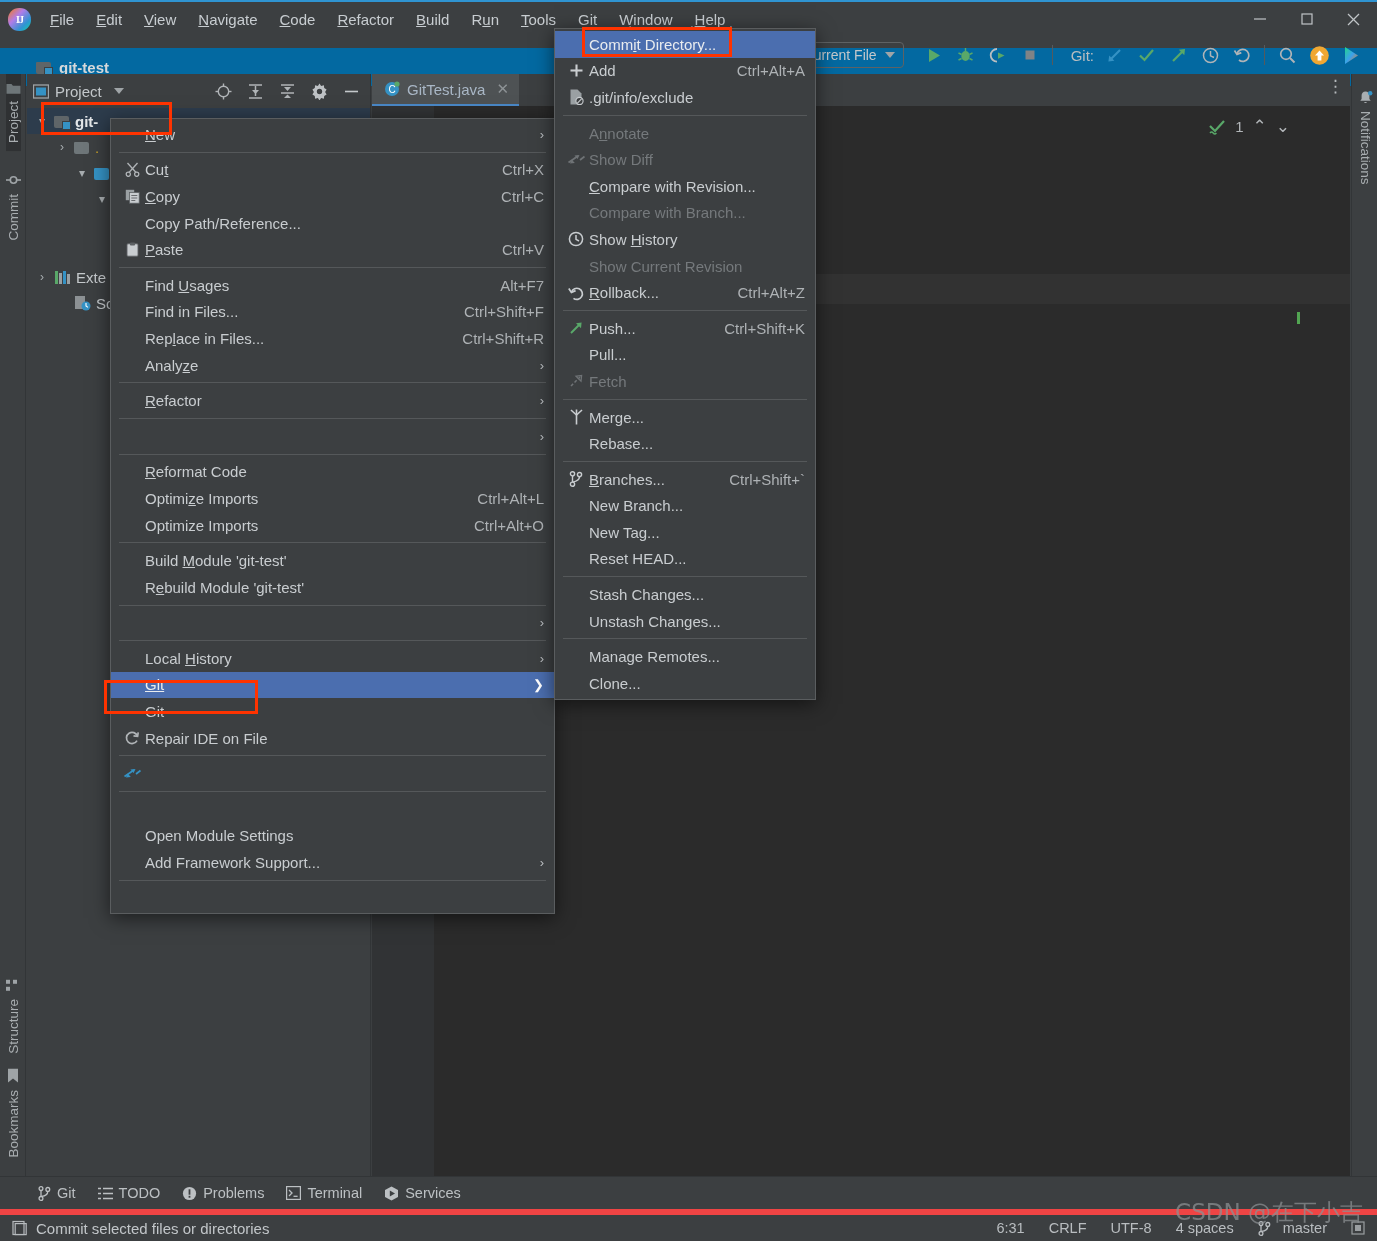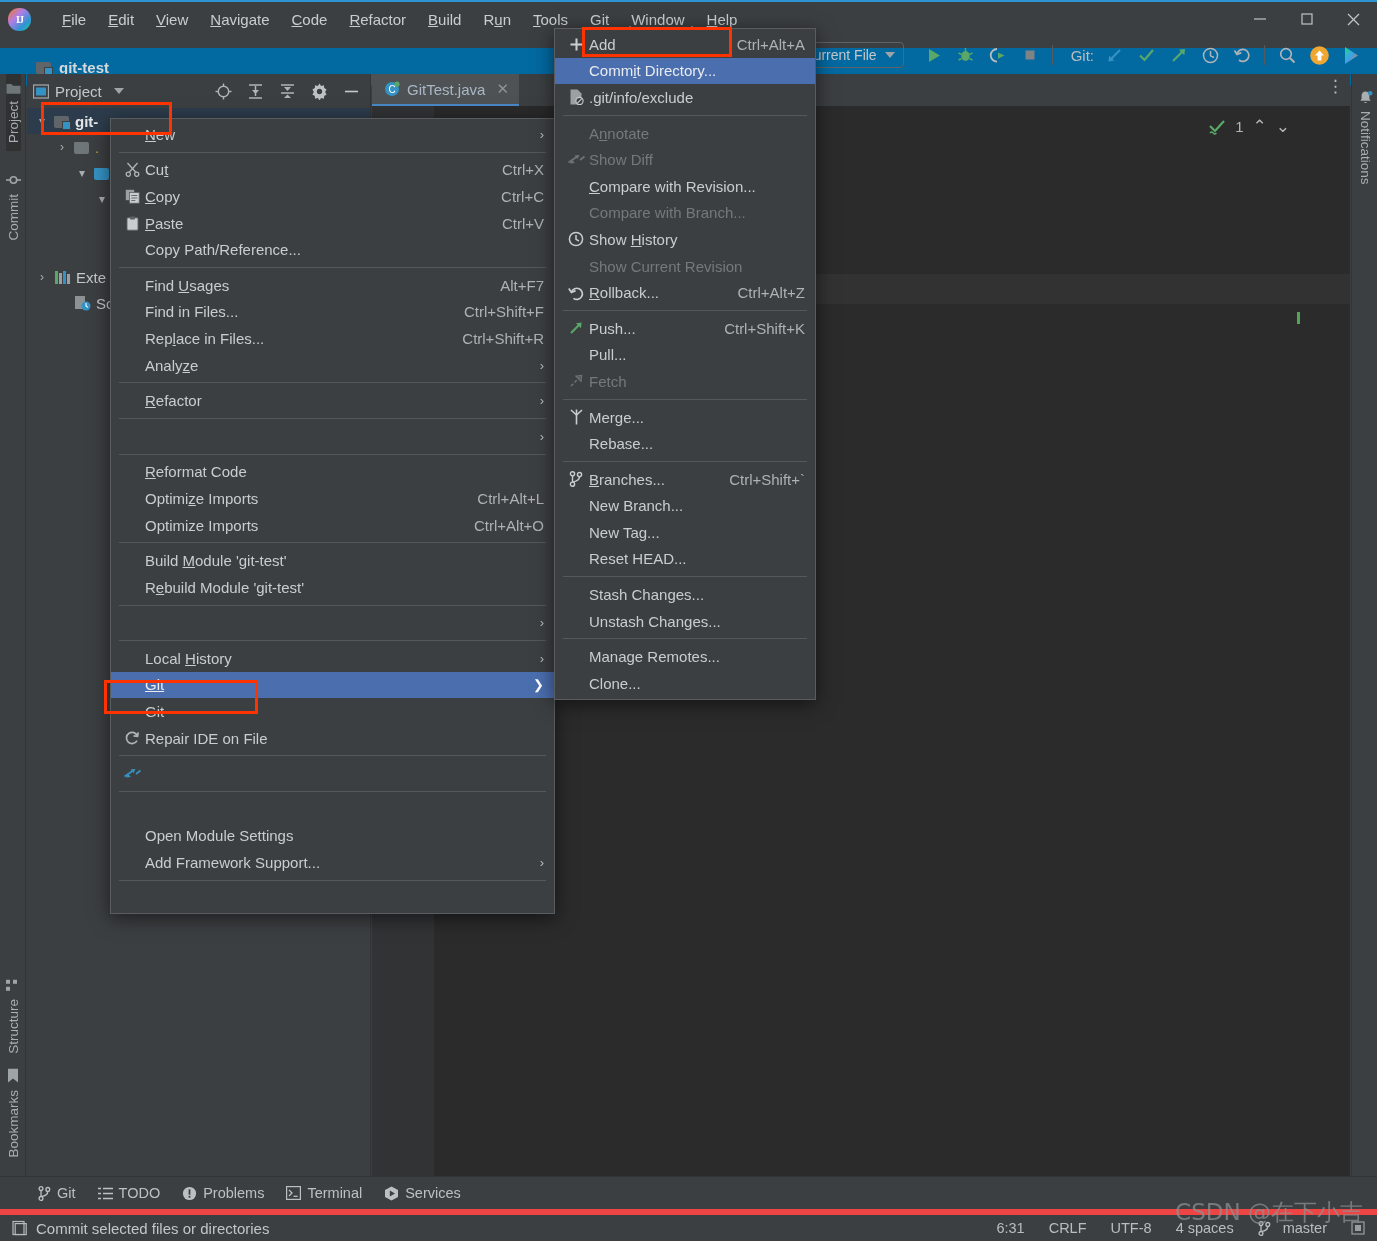--- a/index.html
+++ b/index.html
@@ -15,21 +15,21 @@
 
   
   .win-accent{ position:absolute; left:0; top:0; width:100%; height:2px; background:#2f94d2; }
 
   
   .menubar{
     position:absolute; left:0; top:2px; width:100%; height:34px;
     background:#3c3f41; display:flex; align-items:center; padding-left:8px;
   }
   .ij-logo{
-    width:23px; height:23px; margin-right:20px; border-radius:11px;
+    width:23px; height:23px; margin-right:8px; border-radius:11px;
     background:linear-gradient(135deg,#f97a12 0%, #b07ce8 38%, #2f94d2 72%, #0ed3a6 100%);
     display:flex; align-items:center; justify-content:center;
   }
   .ij-logo span{
     font-size:10px; color:#fff; font-weight:bold; letter-spacing:-1px;
     font-family:"Liberation Serif", serif;
   }
   .menubar .mi{
     padding:3px 11px; color:#c8cdd1; font-size:15px; cursor:default; white-space:nowrap;
   }
@@ -555,32 +555,32 @@
             <rect x="4.5" y="3.5" width="9.7" height="10.7" fill="#c9cdd0" stroke="#5d6164" stroke-width="0.8"></rect>
             <line x1="6.3" y1="6.5" x2="12.3" y2="6.5" stroke="#5d6164" stroke-width="0.9"></line>
             <line x1="6.3" y1="9" x2="12.3" y2="9" stroke="#5d6164" stroke-width="0.9"></line>
             <line x1="6.3" y1="11.5" x2="10.3" y2="11.5" stroke="#5d6164" stroke-width="0.9"></line>
           </svg>
       </span>
       <span class="lbl"><u>C</u>opy</span>
       <span class="acc">Ctrl+C</span>
     </div>
     <div class="mrow">
+      <span class="ic"></span>
+      <span class="lbl">Copy Path/Reference...</span>
+    </div>
+    <div class="mrow">
       <span class="ic">
         <svg width="15" height="15" viewBox="0 0 15 15">
             <rect x="2" y="1.8" width="11" height="12.4" rx="1" fill="#c9cdd0" stroke="#5d6164" stroke-width="0.9"></rect>
             <rect x="5" y="0.5" width="5" height="3" rx="0.8" fill="#5d6164"></rect>
           </svg>
       </span>
       <span class="lbl"><u>P</u>aste</span>
       <span class="acc">Ctrl+V</span>
-    </div>
-    <div class="mrow">
-      <span class="ic"></span>
-      <span class="lbl">Copy Path/Reference...</span>
     </div>
     <div class="msep"></div>
     <div class="mrow">
       <span class="ic"></span>
       <span class="lbl">Find <u>U</u>sages</span>
       <span class="acc">Alt+F7</span>
     </div>
     <div class="mrow">
       <span class="ic"></span>
       <span class="lbl">Find in Files...</span>
@@ -694,33 +694,33 @@
     </div>
     <div class="msep"></div>
     <div class="mrow">
       <span class="ic"></span>
       <span class="lbl"></span>
       <span class="acc"></span>
     </div>
   </div>
 
   <div class="menu" style="left:554px; top:28px; width:262px;">
+    <div class="mrow hl">
+      <span class="ic"></span>
+      <span class="lbl">Comm<u>i</u>t Directory...</span>
+    </div>
     <div class="mrow">
       <span class="ic">
         <svg width="15" height="15" viewBox="0 0 15 15">
             <line x1="7.5" y1="1.5" x2="7.5" y2="13.5" stroke="#c9cdd0" stroke-width="2.1"></line>
             <line x1="1.5" y1="7.5" x2="13.5" y2="7.5" stroke="#c9cdd0" stroke-width="2.1"></line>
           </svg>
       </span>
       <span class="lbl">Add</span>
       <span class="acc">Ctrl+Alt+A</span>
-    </div>
-    <div class="mrow hl">
-      <span class="ic"></span>
-      <span class="lbl">Comm<u>i</u>t Directory...</span>
     </div>
     <div class="mrow">
       <span class="ic">
         <svg width="15" height="16" viewBox="0 0 15 16">
             <path d="M1.5 0.5 h7 l4 4 v11 h-11z" fill="#9aa0a3"></path>
             <circle cx="10.5" cy="12" r="3.6" fill="#3c3f41" stroke="#c9cdd0" stroke-width="1.1"></circle>
             <line x1="8.2" y1="14.3" x2="12.8" y2="9.7" stroke="#c9cdd0" stroke-width="1.1"></line>
           </svg>
       </span>
       <span class="lbl">.git/info/exclude</span>

